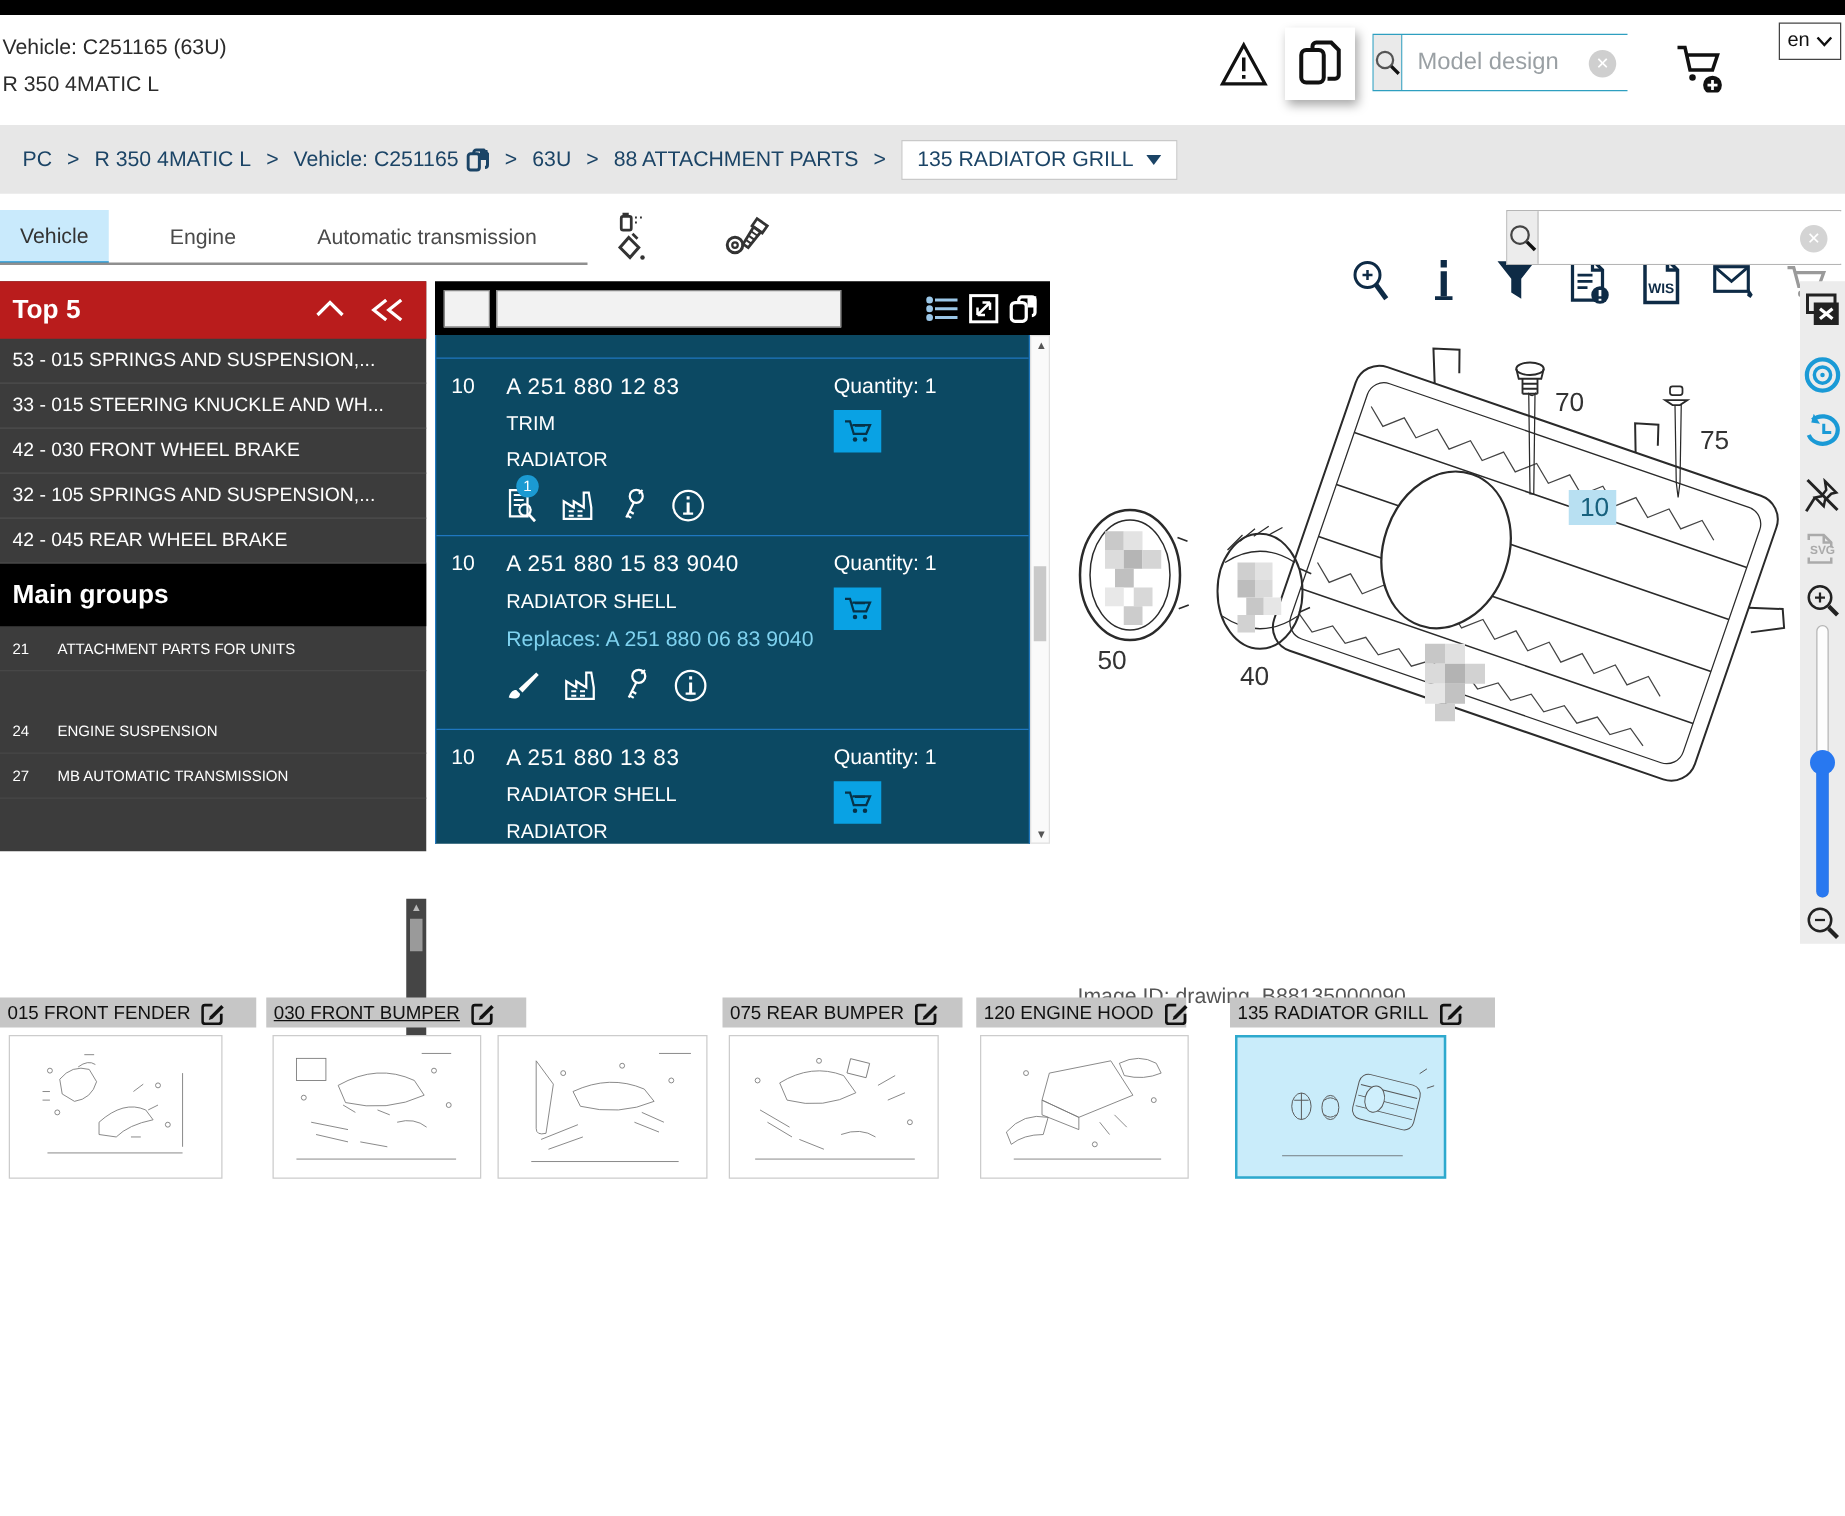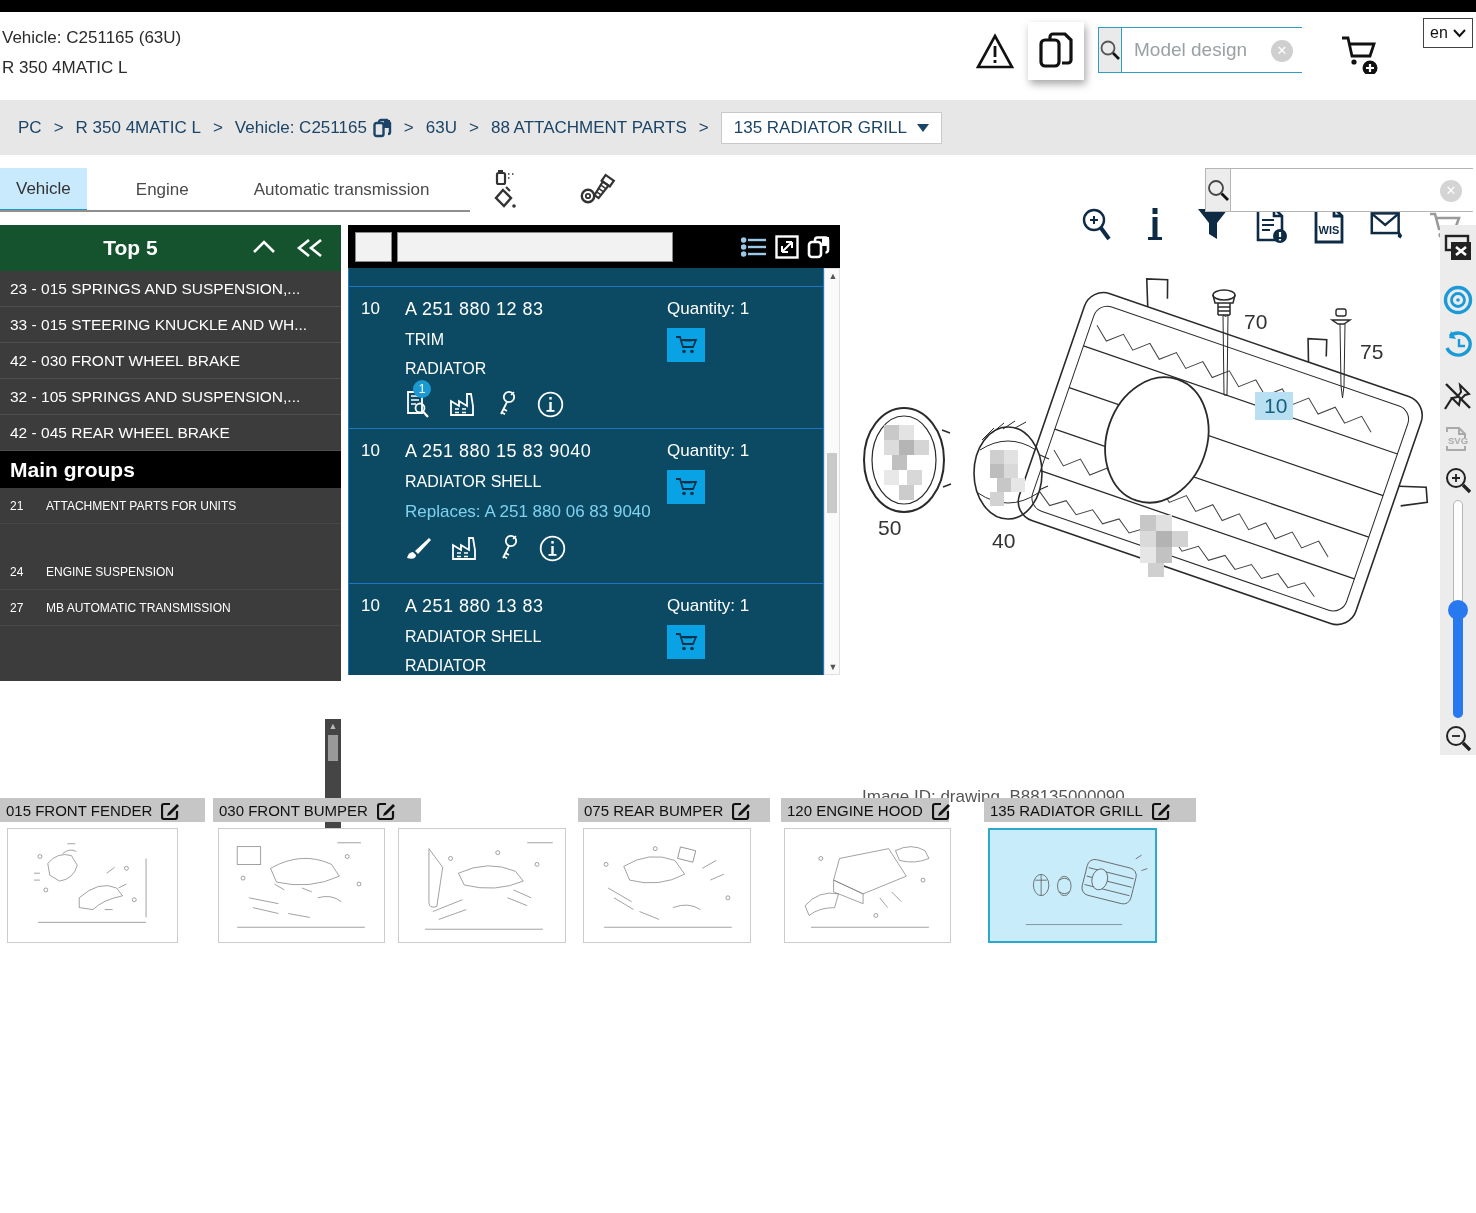--- a/index.html
+++ b/index.html
@@ -49,26 +49,26 @@
   .tab-iconbtn { height:44px; display:flex; align-items:center; padding:0 10px; cursor:pointer; }
   .tsearch { position:absolute; left:1205px; top:168px; width:268px; height:44px; border:1px solid #b5b5b5;
              display:flex; background:#fff; }
   .tsearch .seg { width:50px; background:#ececec; border-right:1px solid #b5b5b5; display:flex; align-items:center; justify-content:center; }
   .tsearch input { flex:1; border:0; outline:0; font-size:17px; padding:0 30px 0 10px; font-family:inherit; }
   .tsearch .clr { position:absolute; right:10px; top:11px; width:22px; height:22px; border-radius:50%;
                   background:#d4d4d4; color:#fff; font-size:13px; line-height:22px; text-align:center; cursor:pointer; }
 
   
   .sidebar { position:absolute; left:0; top:225px; width:341px; height:456px; background:#3c3c3c; color:#fff; }
-  .side-head { height:46px; background:#14532d; display:flex; align-items:center; padding:0 10px;text-align:center; }
+  .side-head { height:46px; background:#b91c1c; display:flex; align-items:center; padding:0 10px; }
   .side-head .t { font-size:21px; font-weight:bold; flex:1; }
   .side-head .hic { display:flex; gap:18px; margin-right:6px; }
   .side-item { height:36px; display:flex; align-items:center; padding:0 10px; font-size:15.5px;
                border-bottom:1px solid #4e4e4e; cursor:pointer; white-space:nowrap; overflow:hidden; }
-  .mg-head { height:37px; background:#000; display:flex; align-items:center; padding:0 10px; font-size:21px; font-weight:bold; }
+  .mg-head { height:50px; background:#000; display:flex; align-items:center; padding:0 10px; font-size:21px; font-weight:bold; }
   .g-item { height:36px; display:flex; align-items:center; padding:0 10px; font-size:12px; border-bottom:1px solid #474747; cursor:pointer; }
   .g-item .code { width:36px; }
   .side-spacer { height:30px; }
   .side-scroll2 { position:absolute; right:0; top:494px; width:16px; height:187px; background:#454545; }
   .sarrow { width:16px; height:14px; color:#b9b9b9; font-size:9px; text-align:center; line-height:14px; cursor:pointer; }
   .sthumb { width:10px; margin:2px auto; background:#9a9a9a; cursor:pointer; }
 
   
   .parts { position:absolute; left:348px; top:225px; width:492px; height:450px; }
   .parts-head { height:43px; background:#000; display:flex; align-items:center; padding:0 7px; gap:5px; }
@@ -296,21 +296,21 @@
       <span class="t">Top 5</span>
       <span class="hic">
         <svg width="26" height="16" viewBox="0 0 26 16">
             <path d="M3 13 L13 3 L23 13" fill="none" stroke="#fff" stroke-width="2.6"></path>
           </svg>
         <svg width="30" height="18" viewBox="0 0 30 18">
             <path d="M14 1 L4 9 L14 17 M26 1 L16 9 L26 17" fill="none" stroke="#fff" stroke-width="2.6"></path>
           </svg>
       </span>
     </div>
-    <div class="side-item">23 - 015 SPRINGS AND SUSPENSION,...</div>
+    <div class="side-item">53 - 015 SPRINGS AND SUSPENSION,...</div>
     <div class="side-item">33 - 015 STEERING KNUCKLE AND WH...</div>
     <div class="side-item">42 - 030 FRONT WHEEL BRAKE</div>
     <div class="side-item">32 - 105 SPRINGS AND SUSPENSION,...</div>
     <div class="side-item">42 - 045 REAR WHEEL BRAKE</div>
     <div class="mg-head">Main groups</div>
     <div class="g-item">
       <span class="code">21</span>
       <span>ATTACHMENT PARTS FOR UNITS</span>
     </div>
     <div class="side-spacer"></div>
@@ -637,21 +637,21 @@
 
   <div class="thead" style="left:0; width:205px;">
     <span>015 FRONT FENDER</span>
     <span class="editic">
       <svg width="19" height="19" viewBox="0 0 19 19">
           <path d="M16 10 v6 a2 2 0 0 1 -2 2 h-11 a2 2 0 0 1 -2 -2 v-11 a2 2 0 0 1 2 -2 h6" fill="none" stroke="#111" stroke-width="2.2"></path>
           <path d="M7 12 l9 -9 l2 2 l-9 9 l-3 1 Z" fill="#111"></path>
         </svg>
     </span>
   </div>
-  <div class="thead" style="left:213px; width:208px;">
+  <div class="thead" style="left:213px; width:208px;text-decoration:underline;">
     <span>030 FRONT BUMPER</span>
     <span class="editic">
       <svg width="19" height="19" viewBox="0 0 19 19">
           <path d="M16 10 v6 a2 2 0 0 1 -2 2 h-11 a2 2 0 0 1 -2 -2 v-11 a2 2 0 0 1 2 -2 h6" fill="none" stroke="#111" stroke-width="2.2"></path>
           <path d="M7 12 l9 -9 l2 2 l-9 9 l-3 1 Z" fill="#111"></path>
         </svg>
     </span>
   </div>
   <div class="thead" style="left:578px; width:192px;">
     <span>075 REAR BUMPER</span>

